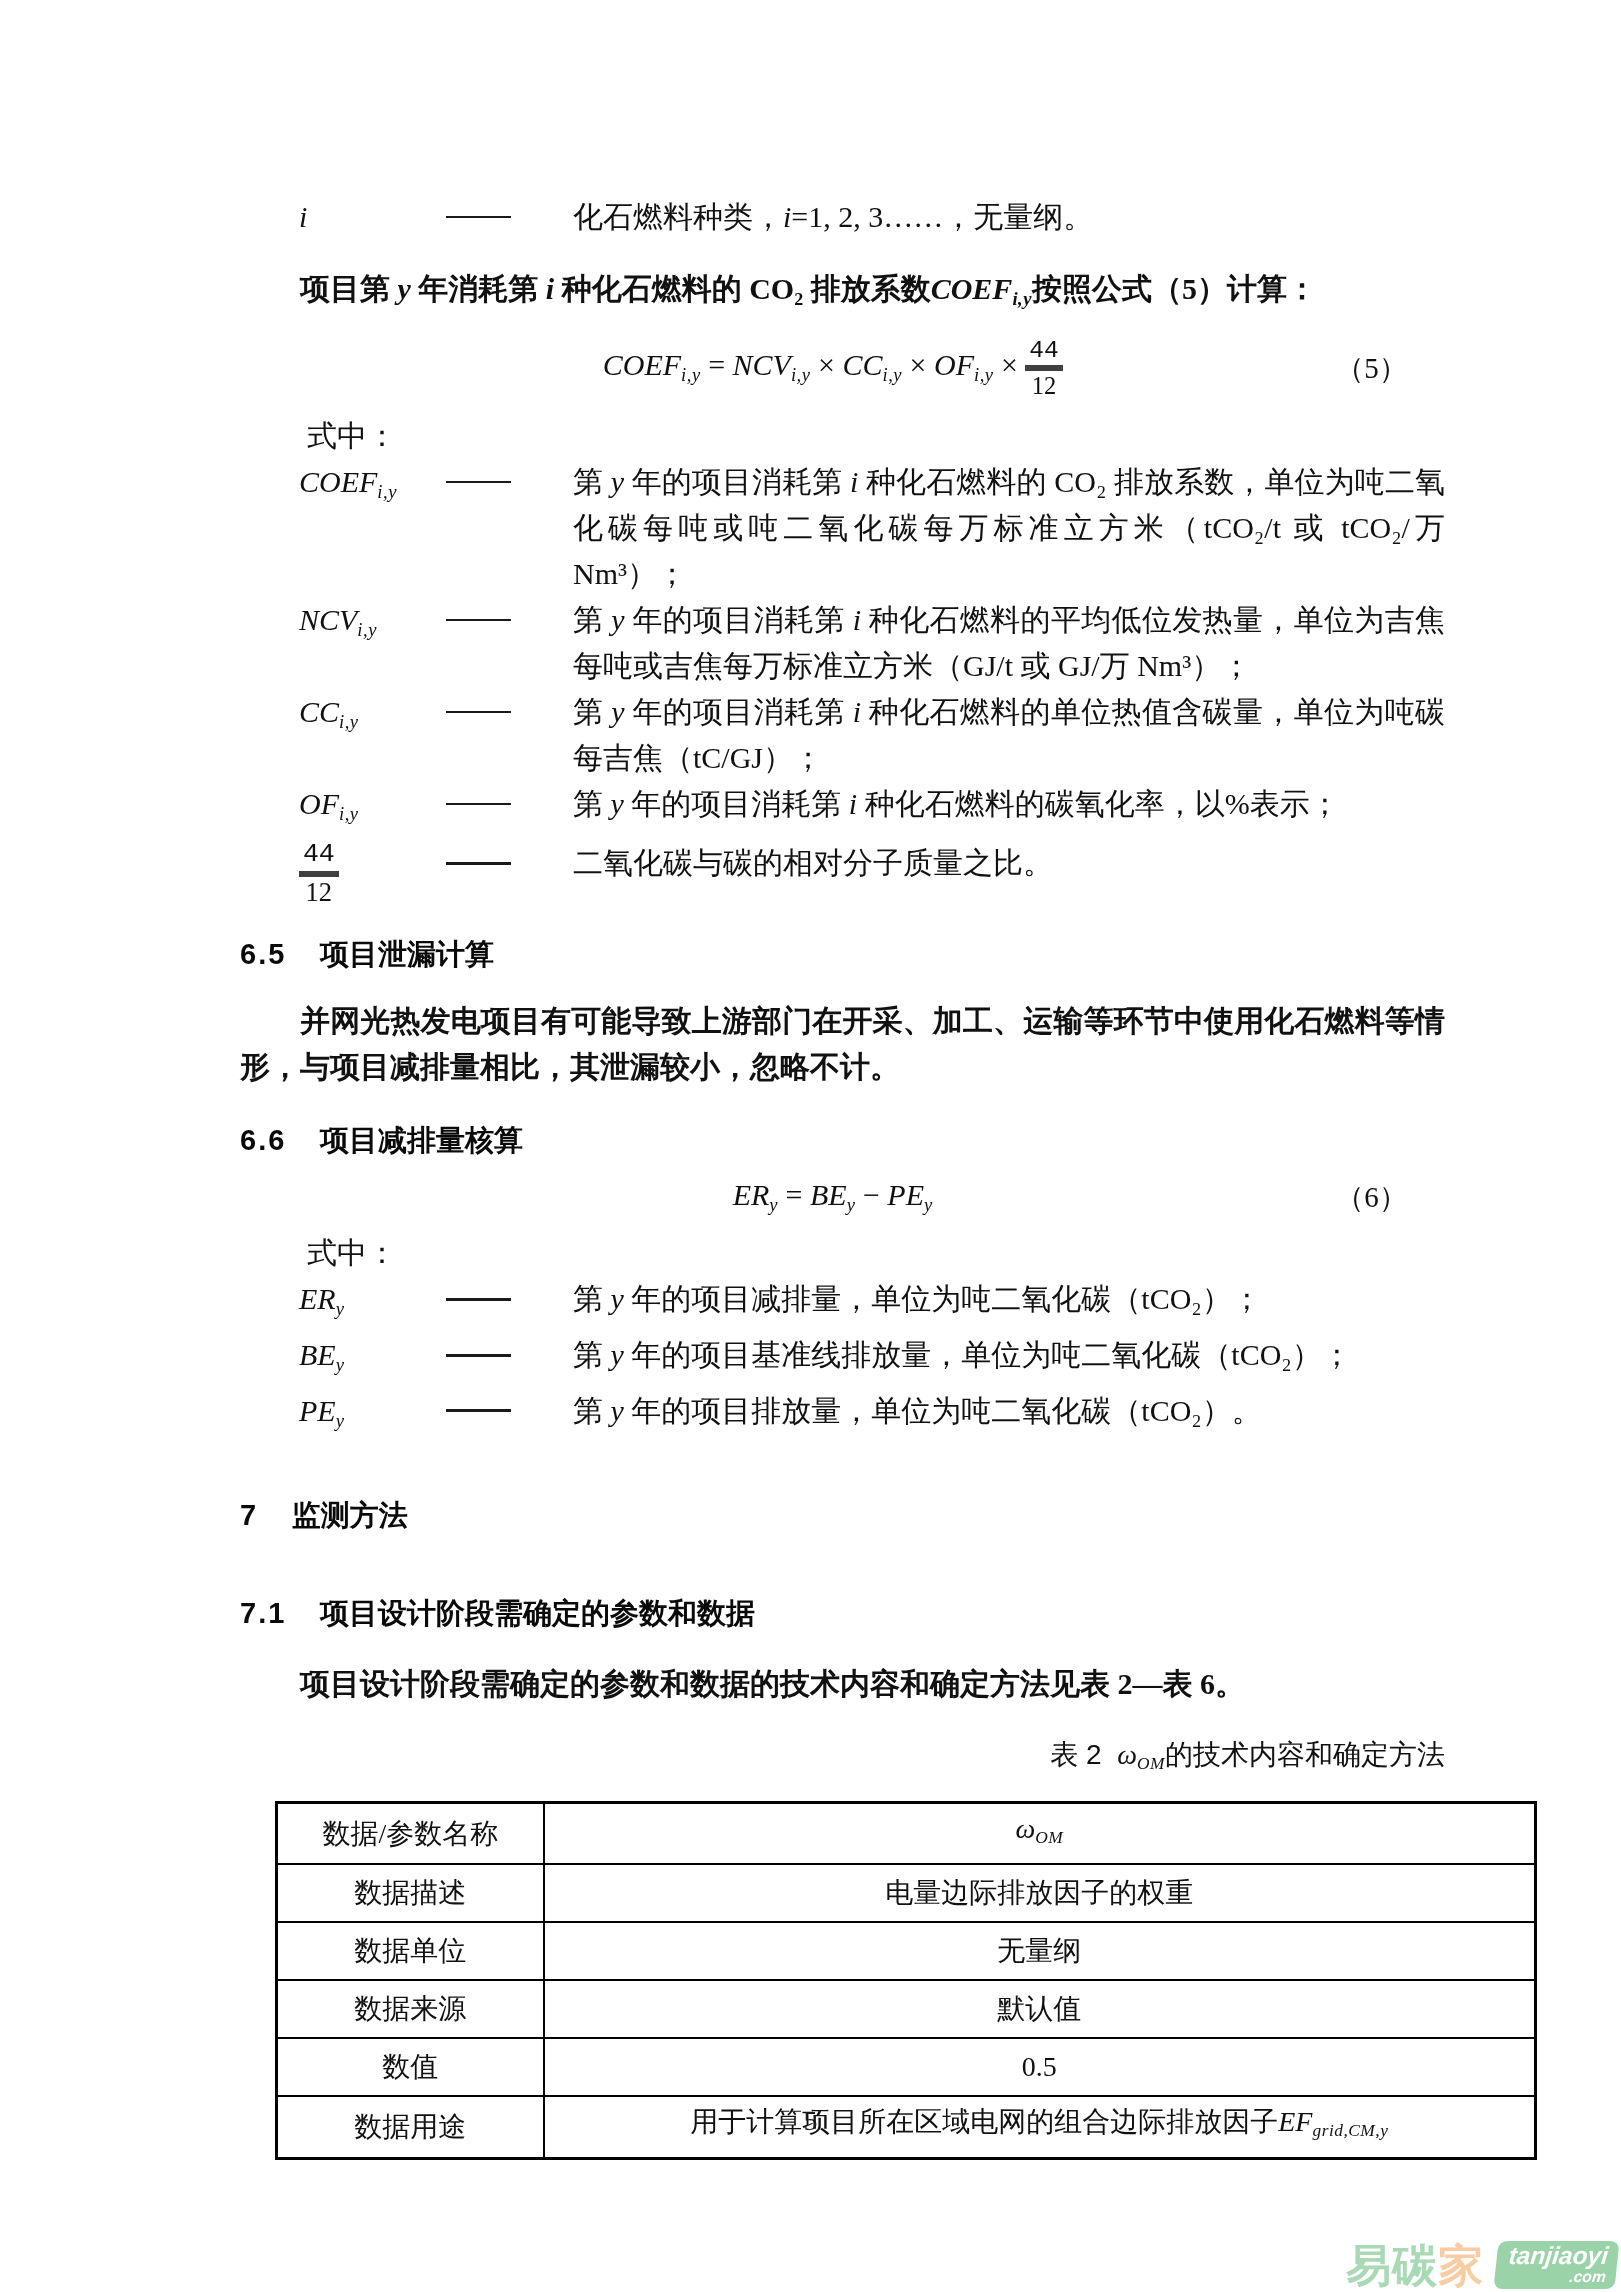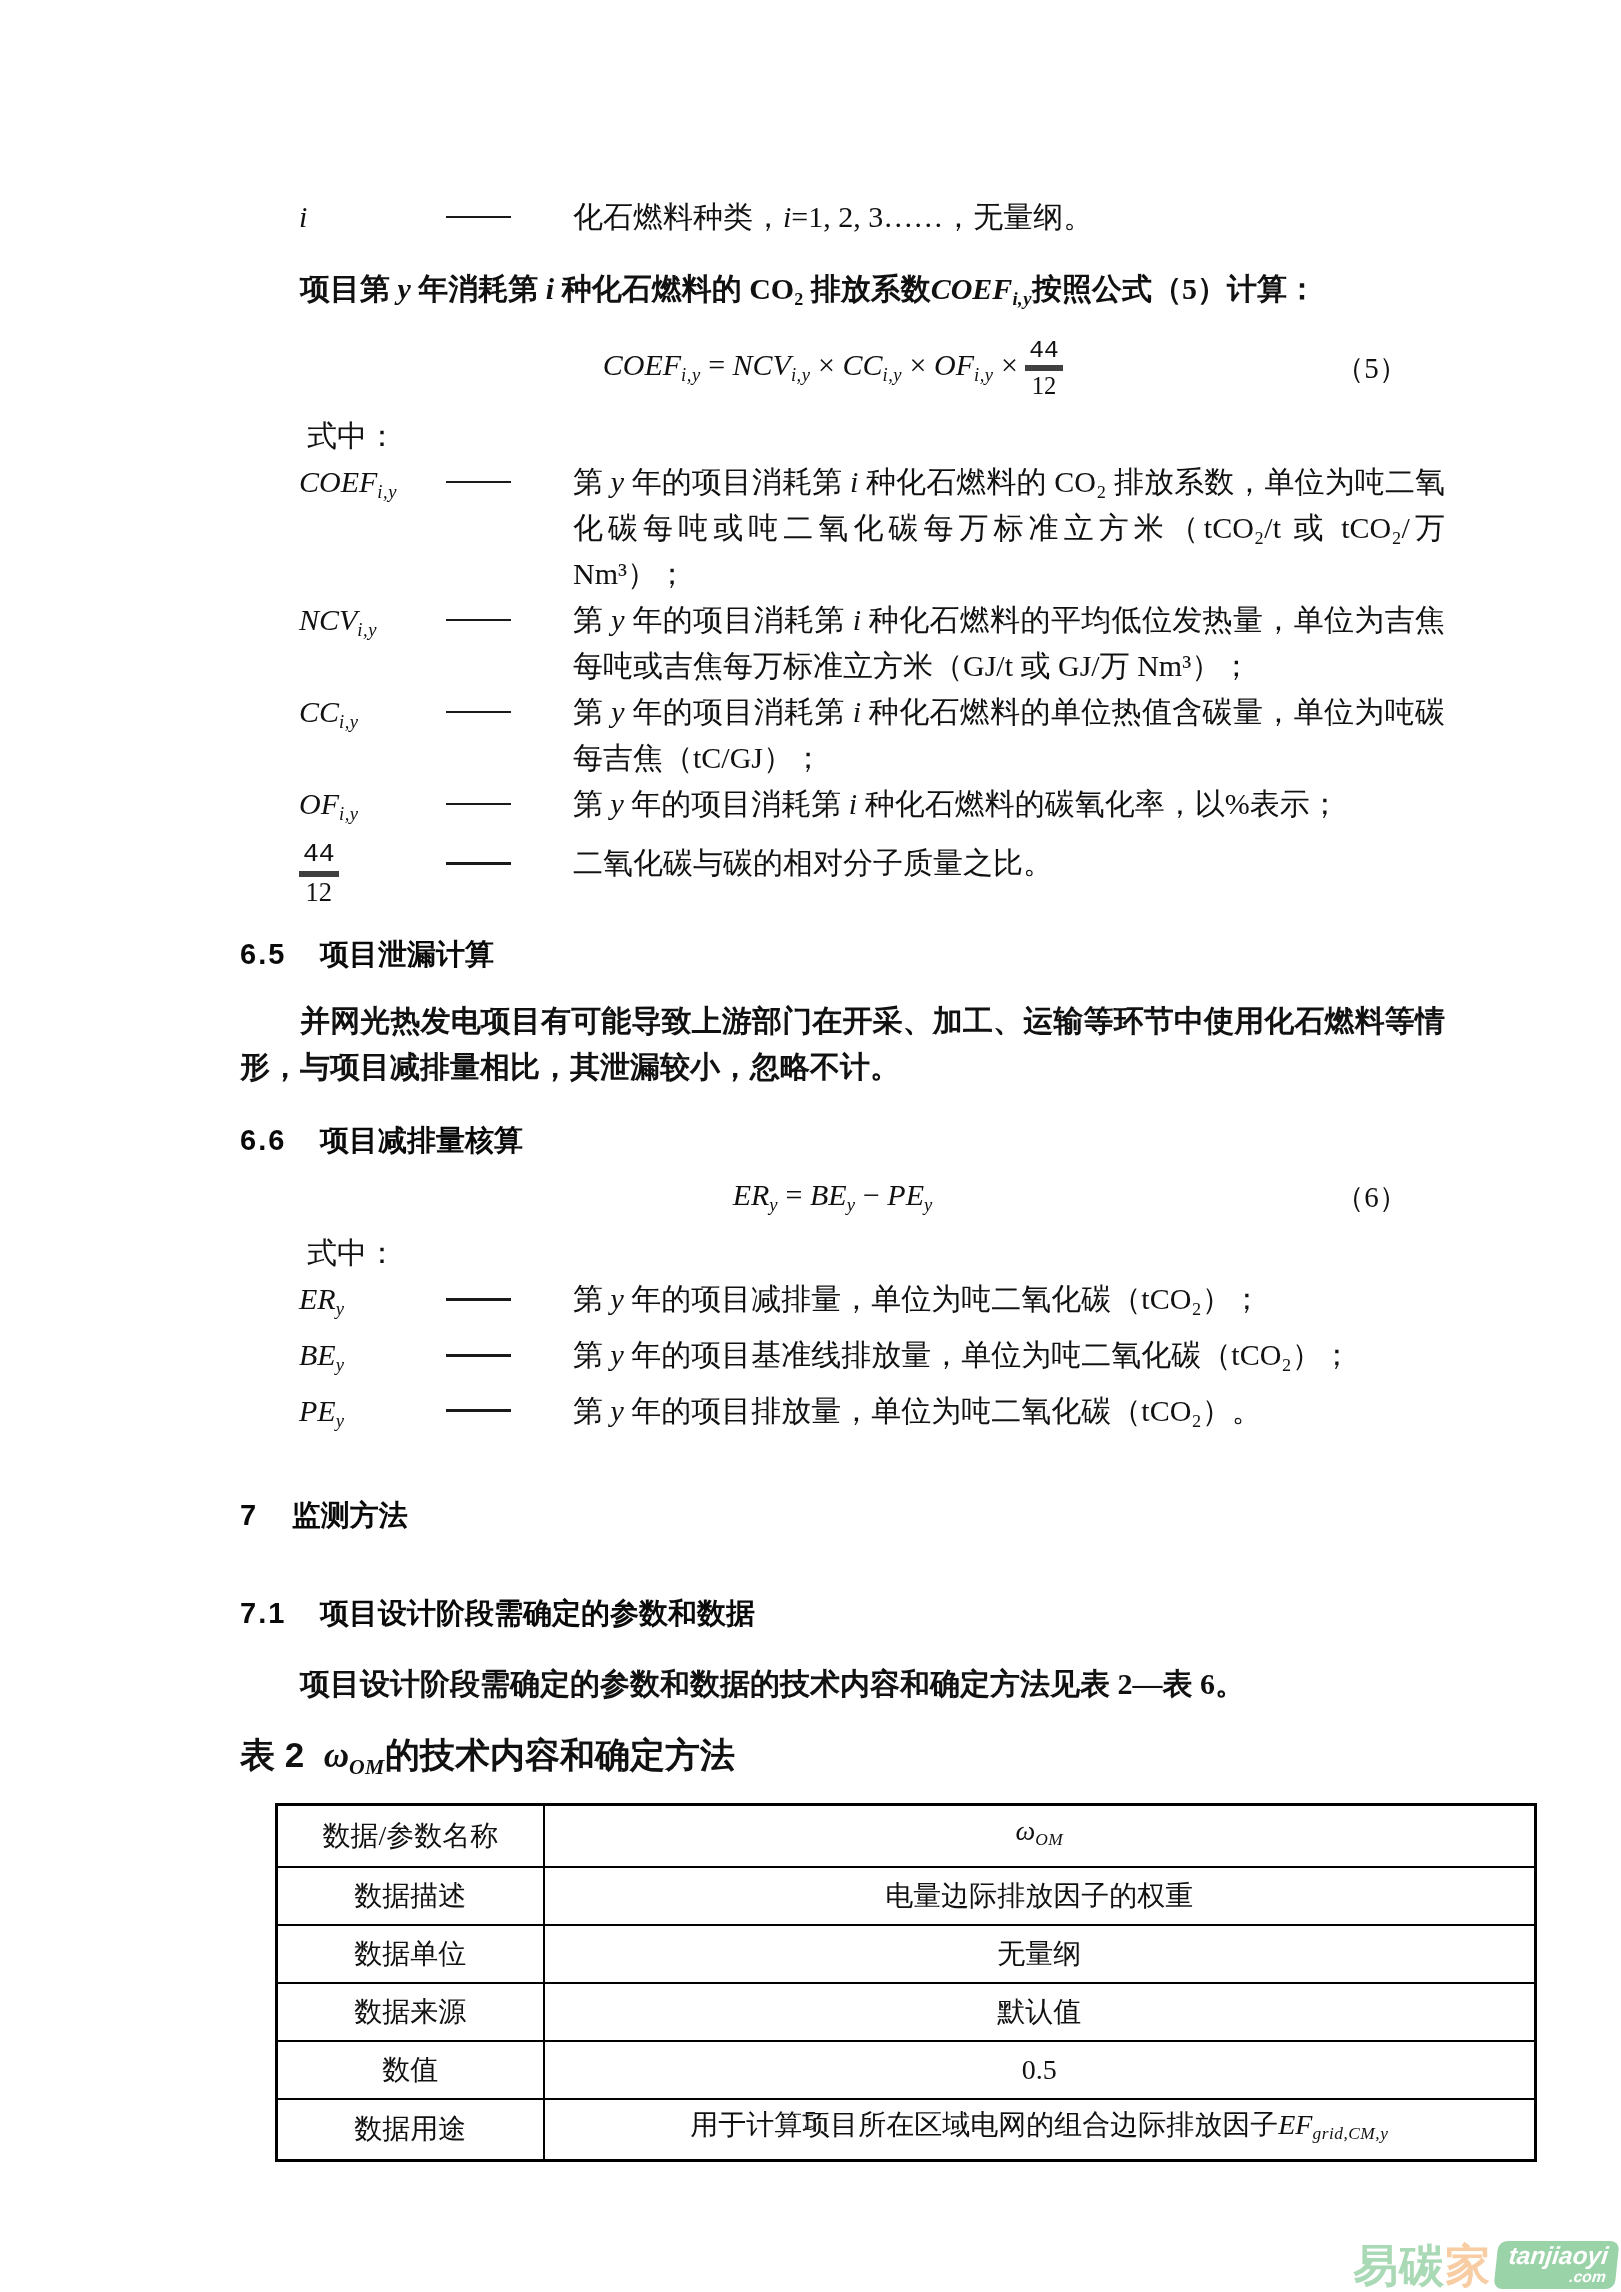--- a/index.html
+++ b/index.html
@@ -46,24 +46,24 @@
   .eq-row { position: relative; text-align: center; margin-right: 19.6px; }
   .eq { font-size: 30px; }
   .eq-num { position: absolute; right: 17.6px; top: 50%; transform: translateY(-50%); font-size: 29px; }
   .frac { display: inline-block; text-align: center; vertical-align: middle; line-height: 1.12; font-size: 24.5px; font-style: normal; }
   .frac .fnum { display: block; border-bottom: 6px solid #404040; padding: 0 3.9px 1px 3.9px; font-family: Liberation Mono, monospace; }
   .frac .fden { display: block; padding-top: 1px; }
   .def-term .frac { font-size: 26.5px; vertical-align: top; }
   
   .tbl-caption {
     margin: 25.5px 0 13.7px 0;
-    text-align: left;
+    text-align: right;
     font-family: "Liberation Sans", "DejaVu Sans", sans-serif;
-    font-weight: bold;
-    font-size: 35px;
+    font-weight: normal;
+    font-size: 28px;
     white-space: pre-wrap;
   }
   .tbl-caption .it { font-family: "Liberation Serif", serif; }
   table.param {
     border-collapse: collapse;
     margin-left: 35px;
     width: 1262px;
     table-layout: fixed;
   }
   table.param td {
@@ -85,21 +85,21 @@
     font-size: 28px;
     color: #1a1a1a;
   }
   
   .watermark {
     position: absolute;
     right: 3.9px;
     bottom: 3.9px;
     display: flex;
     align-items: center;
-    gap: 5px;
+    gap: 12px;
     font-family: "Liberation Sans", "DejaVu Sans", sans-serif;
     font-weight: bold;
   }
   .wm-chars { font-size: 45px; line-height: 1; letter-spacing: 1px; }
   .wm-badge {
     display: inline-flex;
     flex-direction: column;
     align-items: flex-end;
     justify-content: center;
     padding: 2.9px 9.8px 3.9px 11.8px;

